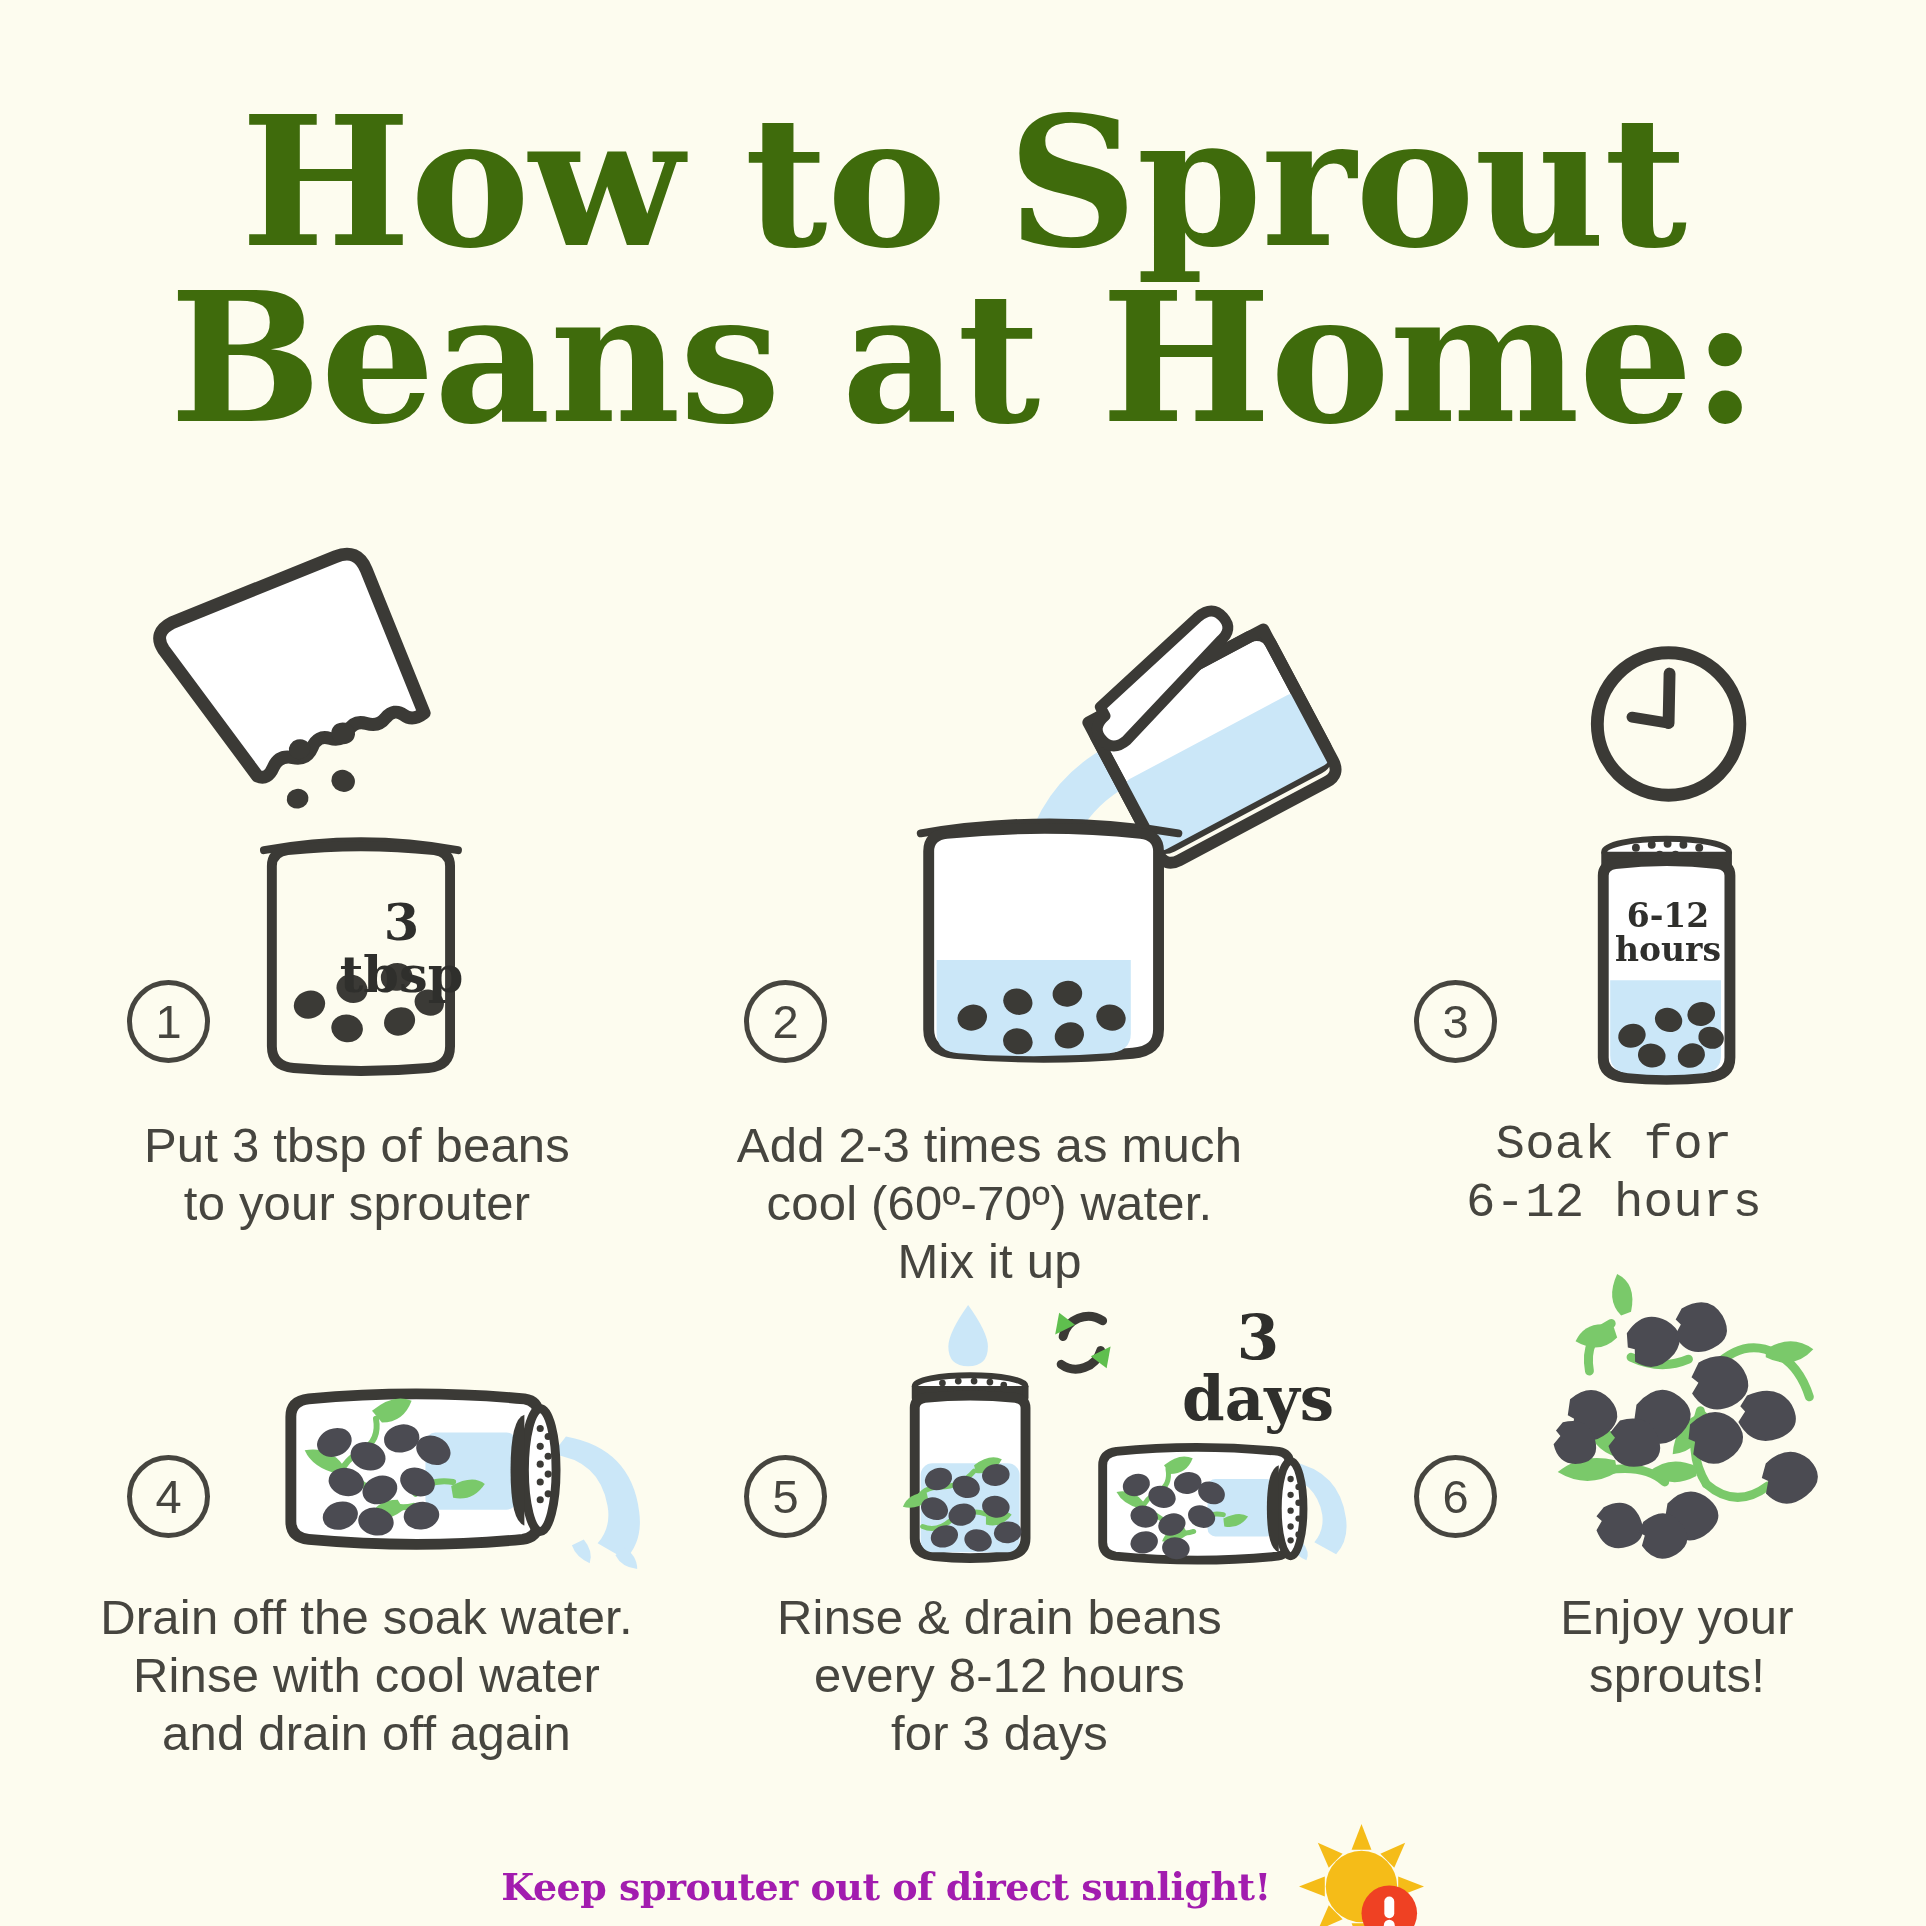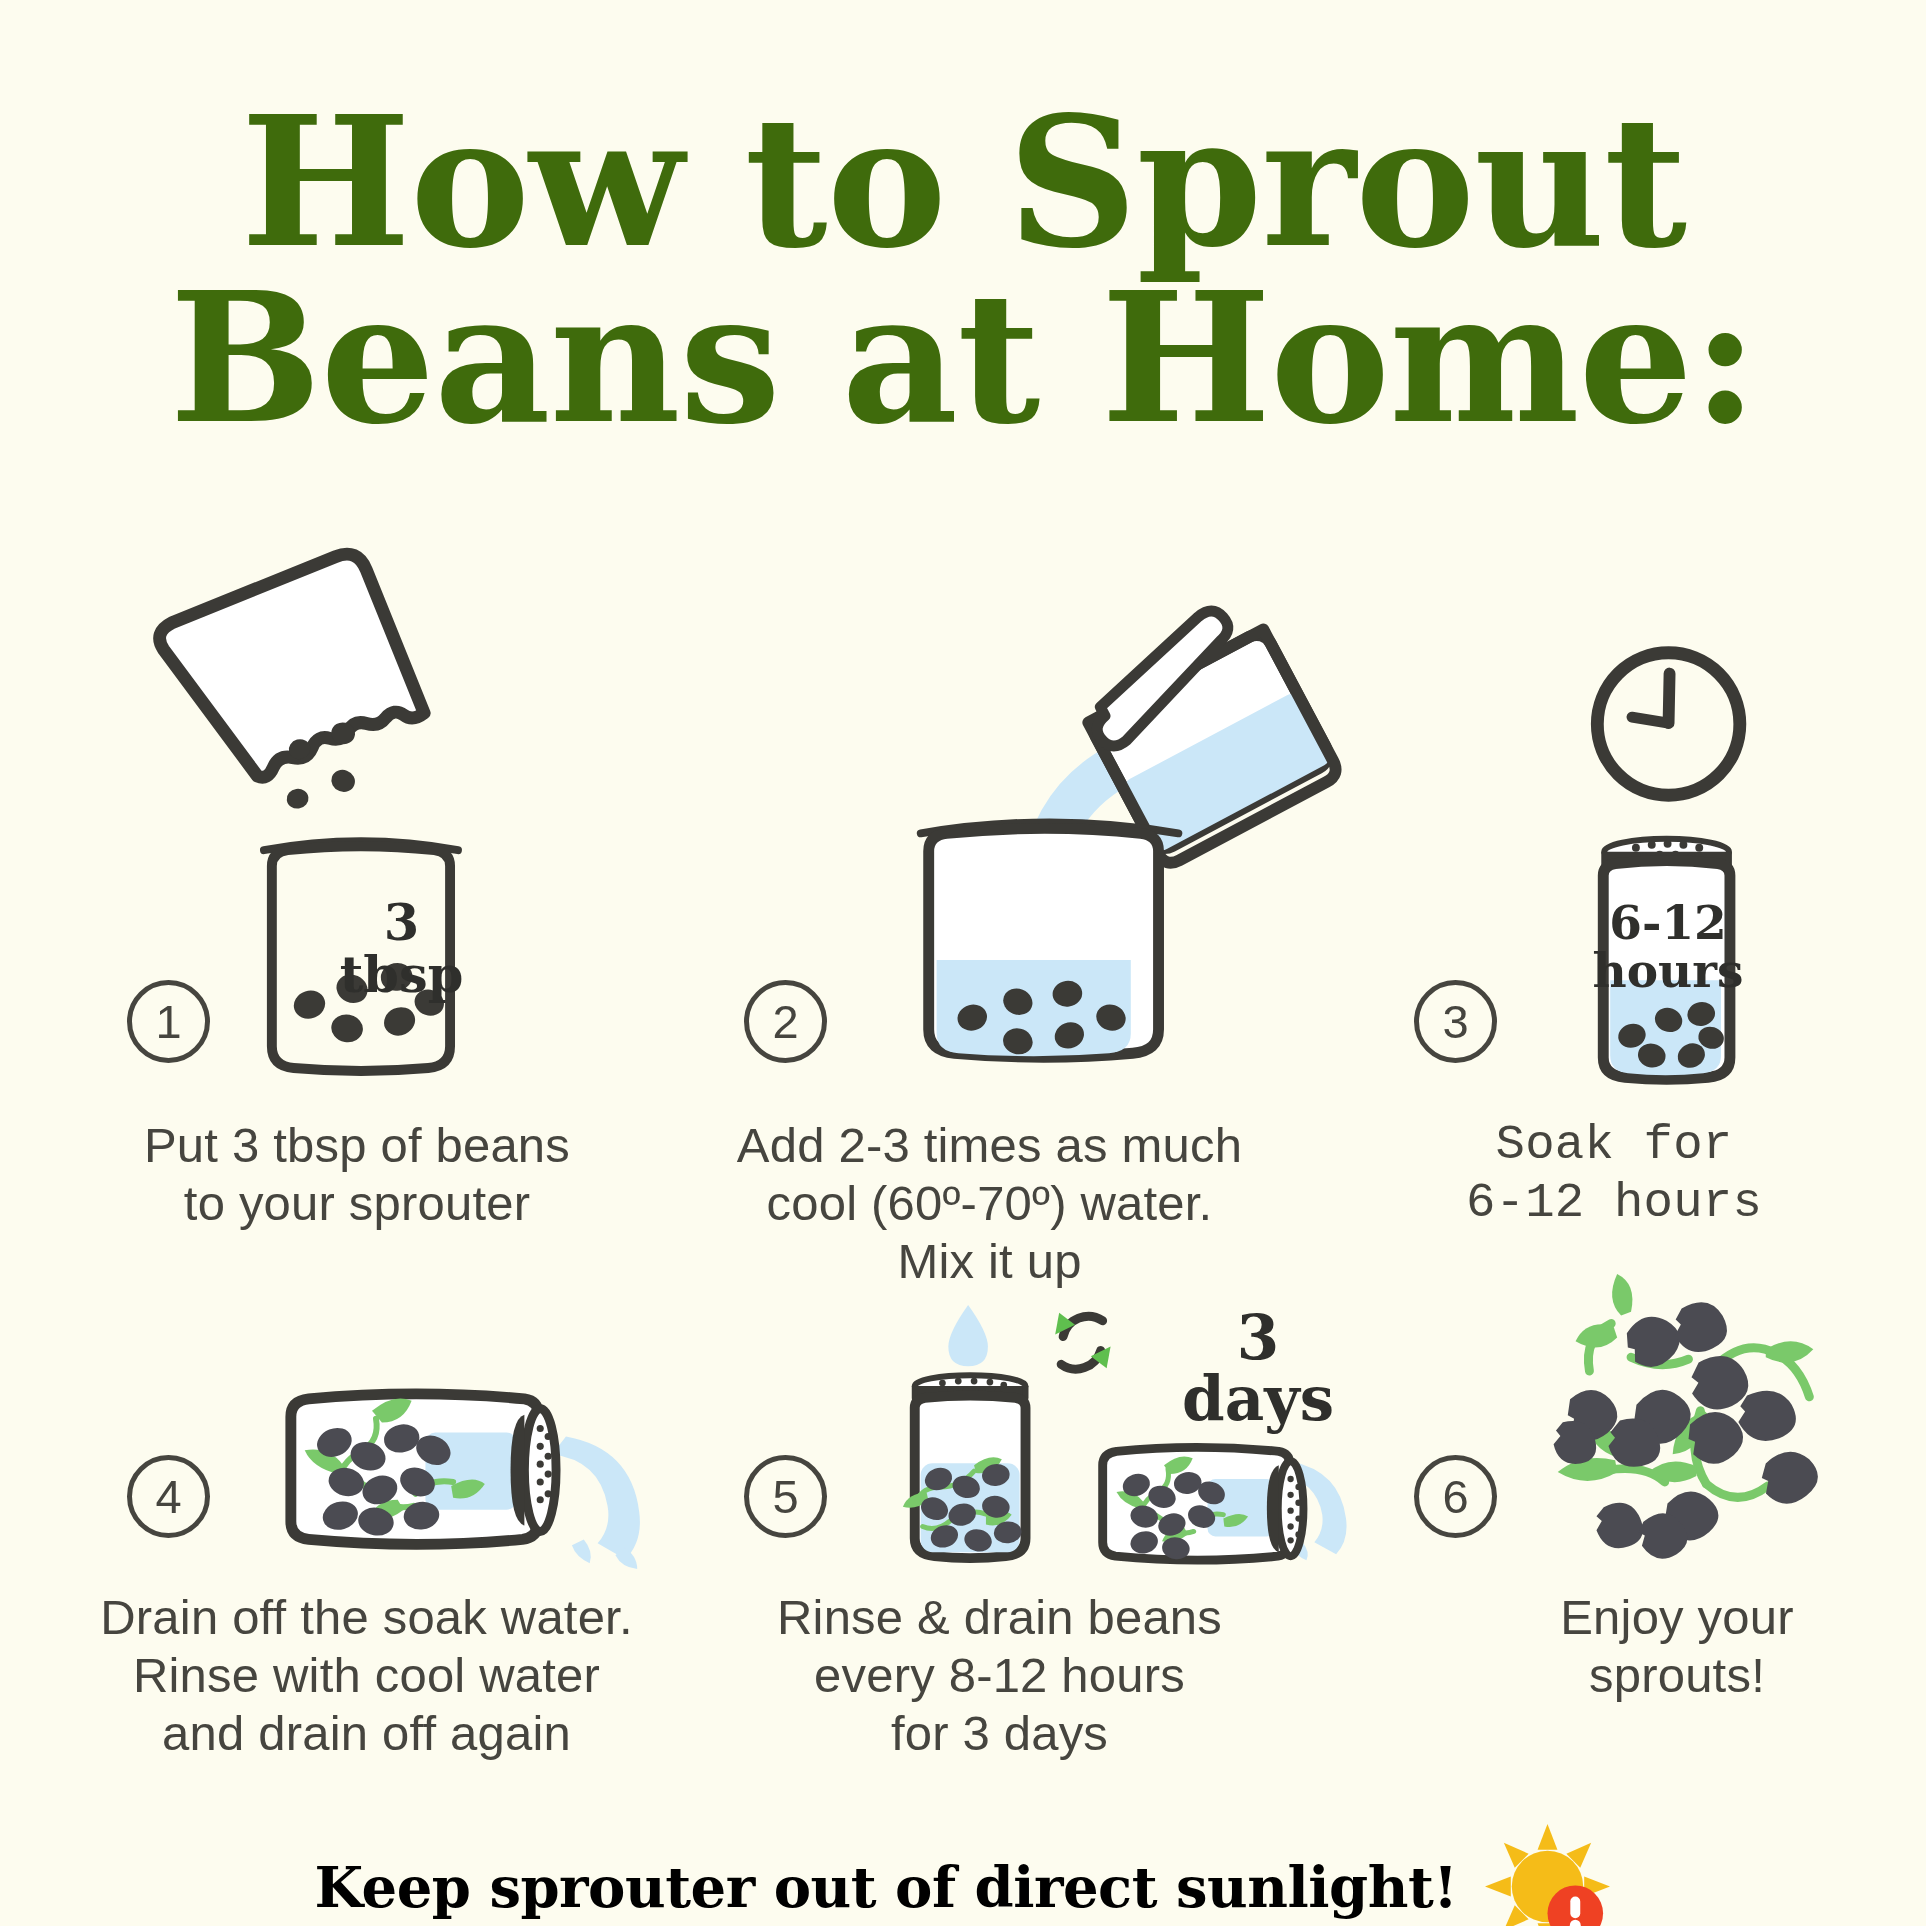--- a/index.html
+++ b/index.html
@@ -64,22 +64,22 @@
   }
 
   
   .footer{
     position:absolute;left:0;top:1822px;width:1927px;
     display:flex;align-items:center;justify-content:center;gap:26px;
   }
   .footer-text{
     font-family:"DejaVu Serif", serif;
     font-weight:bold;
-    font-size:56px;
-    color:#000000;
+    font-size:38px;
+    color:#a21caf;
     letter-spacing:-0.5px;
   }
 
   
   .jarlabel{
     position:absolute;
     text-align:center;
     font-family:"DejaVu Serif", serif;
     font-weight:bold;
     color:#2f2f2c;
@@ -203,21 +203,21 @@
 
           <path d="M86 352 l112 0 l0 76 q0 16 -18 18 q-38 4 -76 0 q-18 -2 -18 -18 Z" fill="#cbe7f8"></path>
 
           <ellipse cx="108" cy="408" rx="14" ry="12" fill="#3b3a36" transform="rotate(-18 108 408)"></ellipse>
           <ellipse cx="145" cy="392" rx="14" ry="12" fill="#3b3a36" transform="rotate(20 145 392)"></ellipse>
           <ellipse cx="178" cy="386" rx="14" ry="12" fill="#3b3a36" transform="rotate(-10 178 386)"></ellipse>
           <ellipse cx="128" cy="428" rx="14" ry="12" fill="#3b3a36" transform="rotate(12 128 428)"></ellipse>
           <ellipse cx="168" cy="428" rx="14" ry="12" fill="#3b3a36" transform="rotate(-24 168 428)"></ellipse>
           <ellipse cx="188" cy="410" rx="13" ry="11" fill="#3b3a36" transform="rotate(16 188 410)"></ellipse>
         </svg>
-        <div class="jarlabel" style="left:54px;top:267px;width:178px;font-size:47px;">6-12
+        <div class="jarlabel" style="left:54px;top:267px;width:178px;font-size:33px;">6-12
 hours</div>
       </div>
       <div class="numcircle" style="left:1414px;top:980px;">3</div>
       <div class="caption" style="left:1327px;top:1117px;width:574px;font-family:Liberation Mono, monospace;">Soak for
 6-12 hours</div>
     </div>
 
     <div class="step">
       <div class="art" style="left:277px;top:1371px;">
         <svg width="475" height="218" viewBox="0 0 480 220">

